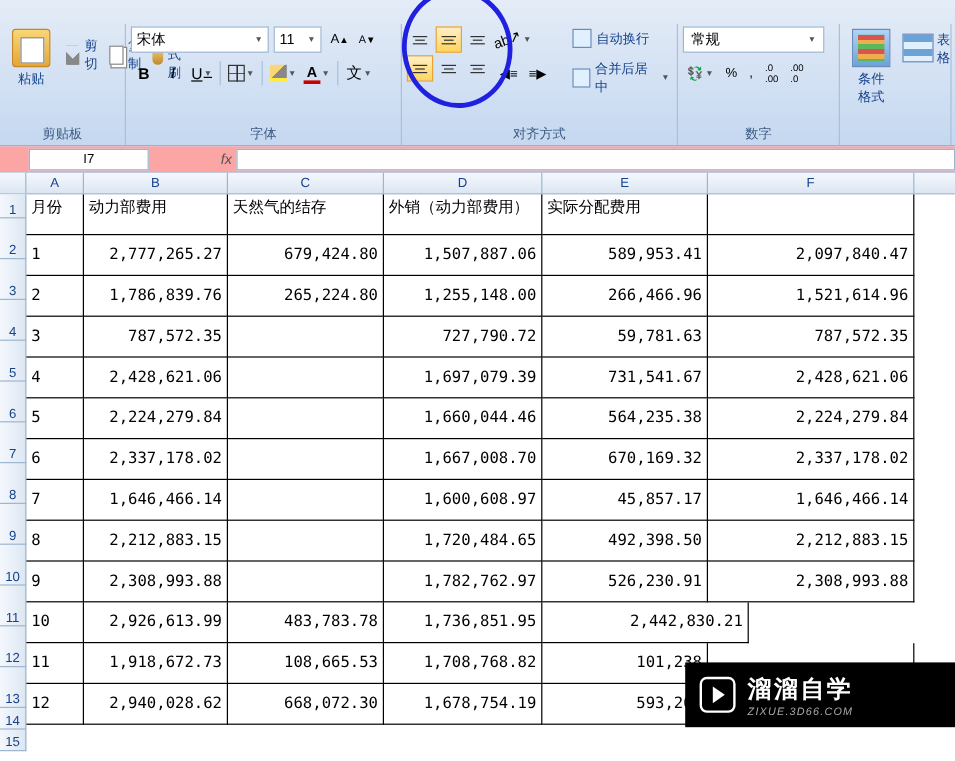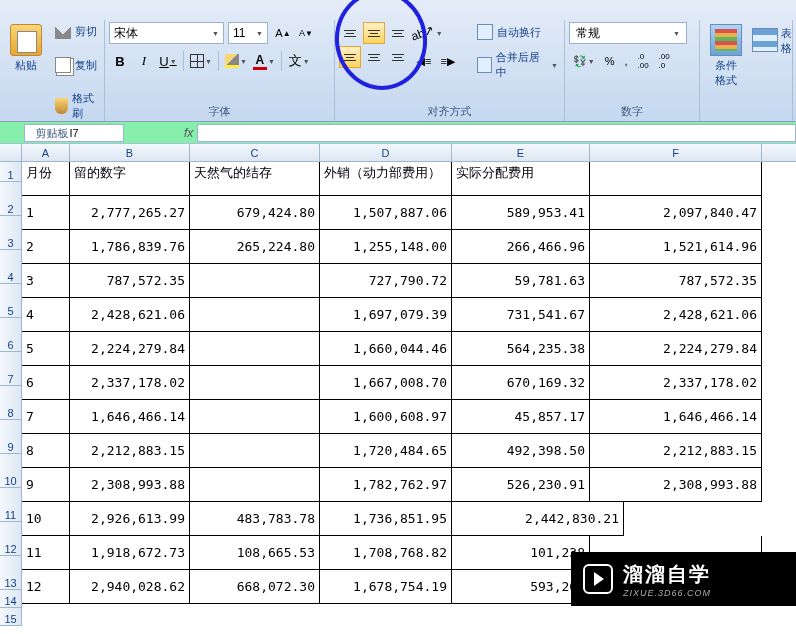--- a/index.html
+++ b/index.html
@@ -65,22 +65,21 @@
       position: absolute;
       top: 6px; left: 6px;
       width: 18px; height: 20px;
       background: #fff;
       border: 1px solid #888;
     }
     .paste-label { font-size: 11px; color: #15428b; margin-top: 2px; }
     
     .clip-side {
       display: flex;
-      flex-direction: column;
-      gap: 16px;
+      gap: 3px;
       margin-left: 4px;
     }
     .clip-item {
       display: flex;
       align-items: center;
       gap: 4px;
       font-size: 11px;
       color: #15428b;
       cursor: pointer;
       padding: 1px;
@@ -263,21 +262,21 @@
       pointer-events: none;
       z-index: 100;
       transform: rotate(-8deg);
     }
     
     
     .namebar {
       display: flex;
       height: 22px;
       border-bottom: 1px solid #a9bfdc;
-      background: #86efac;
+      background: #fca5a5;
       align-items: center;
     }
     .name-box {
       width: 100px;
       height: 18px;
       background: #fff;
       border: 1px solid #99b4d1;
       margin-left: 24px;
       text-align: center;
       font-size: 11px;
@@ -610,21 +609,21 @@
         <div class="row-h rh-data">10</div>
         <div class="row-h rh-data">11</div>
         <div class="row-h rh-data">12</div>
         <div class="row-h rh-data">13</div>
         <div class="row-h" style="height: 18px;">14</div>
         <div class="row-h" style="height: 18px;">15</div>
       </div>
     <div class="cells" id="cells-area">
         <div class="data-row header-row">
           <div class="cell c-A">月份</div>
-          <div class="cell c-B">留的数字</div>
+          <div class="cell c-B">动力部费用</div>
           <div class="cell c-C">天然气的结存</div>
           <div class="cell c-D">外销（动力部费用）</div>
           <div class="cell c-E">实际分配费用</div>
           <div class="cell c-F"></div>
         </div>
         <div class="data-row">
           <div class="cell c-A">1</div>
           <div class="cell c-B">2,777,265.27</div>
           <div class="cell c-C">679,424.80</div>
           <div class="cell c-D">1,507,887.06</div>

